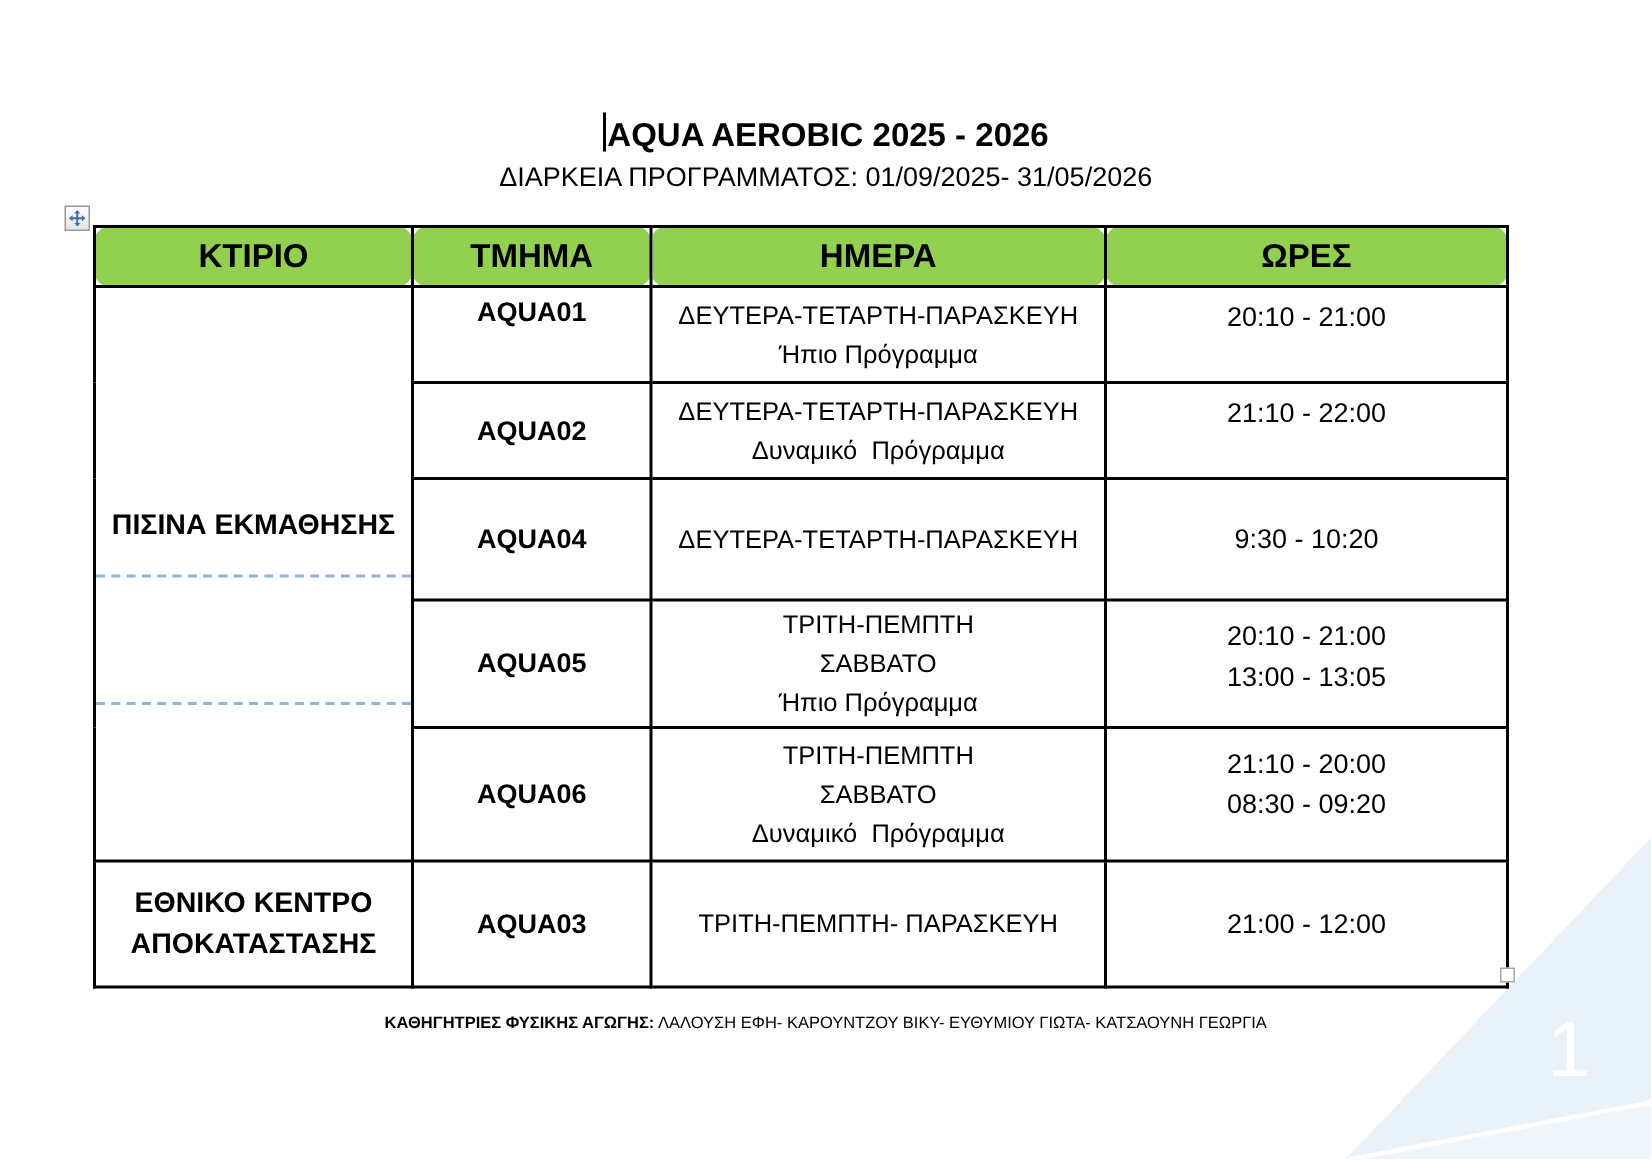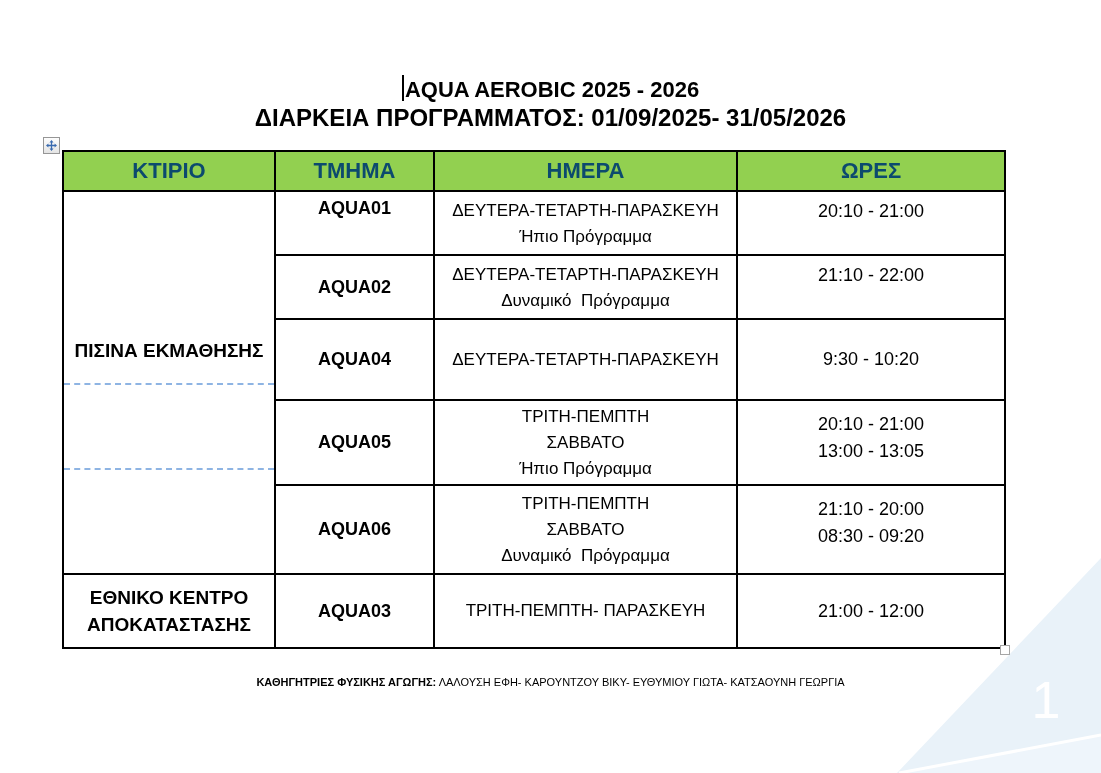--- a/index.html
+++ b/index.html
@@ -14,41 +14,41 @@
   .page-number {
     position: absolute; left: 1016px; top: 670px; width: 60px;
     text-align: center; font-size: 52px; color: #ffffff; z-index: 1;
     font-family: "Liberation Sans", sans-serif; font-weight: normal;
   }
 
   
   .title-block { position: absolute; left: 0; top: 74px; width: 1101px; text-align: center; z-index: 2; }
   .doc-title { font-size: 22px; font-weight: bold; color: #000; line-height: 31px; letter-spacing: 0px; }
   .text-cursor { display: inline-block; width: 2px; height: 26px; background: #000; vertical-align: -4px; margin-right: 1px; }
-  .doc-subtitle { font-size: 24px; font-weight: bold; color: #000; line-height: 24px; margin-top: 1px; }
+  .doc-subtitle { font-size: 18px; font-weight: normal; color: #000; line-height: 24px; margin-top: 1px; }
 
   
   .move-handle {
     position: absolute; left: 43px; top: 137px; width: 17px; height: 17px;
     border: 1px solid #969696; background: linear-gradient(#fdfdfd, #e4e4e4);
     display: flex; align-items: center; justify-content: center; z-index: 3;
   }
   .move-handle svg { display: block; }
 
   
   .schedule-table {
     position: absolute; left: 62px; top: 150px; z-index: 2;
     border-collapse: collapse; table-layout: fixed;
   }
   .schedule-table th, .schedule-table td {
     border: 2px solid #000000; text-align: center; vertical-align: middle;
     overflow: hidden; padding: 2px 4px;
   }
   .schedule-table th {
-    background: #92d050; font-size: 22px; font-weight: bold; color: #0c4a6e;
+    background: #92d050; font-size: 22px; font-weight: bold; color: #000000; border-radius: 10px;
   }
   td.vtop { vertical-align: top; padding-top: 6px; }
   .tmima-cell { font-size: 18px; font-weight: bold; }
   .day-line { font-size: 17px; line-height: 26px; white-space: pre-wrap; }
   .hour-line { font-size: 18px; line-height: 27px; }
 
   
   .building-cell { position: relative; padding: 0; }
   .building-pool-label {
     position: absolute; top: 148px; left: 0; width: 100%;
@@ -172,21 +172,21 @@
         <div class="day-line">ΤΡΙΤΗ-ΠΕΜΠΤΗ</div>
         <div class="day-line">ΣΑΒΒΑΤΟ</div>
         <div class="day-line">Δυναμικό  Πρόγραμμα</div>
       </td>
       <td style="vertical-align:top; padding-top:10px;">
         <div class="hour-line">21:10 - 20:00</div>
         <div class="hour-line">08:30 - 09:20</div>
       </td>
     </tr>
 
-    <tr style="height:74px">
+    <tr style="height:84px">
       <td>
         <div class="building-center">ΕΘΝΙΚΟ ΚΕΝΤΡΟ</div>
         <div class="building-center">ΑΠΟΚΑΤΑΣΤΑΣΗΣ</div>
       </td>
       <td class="tmima-cell">AQUA03</td>
       <td>
         <div class="day-line">ΤΡΙΤΗ-ΠΕΜΠΤΗ- ΠΑΡΑΣΚΕΥΗ</div>
       </td>
       <td>
         <div class="hour-line">21:00 - 12:00</div>

